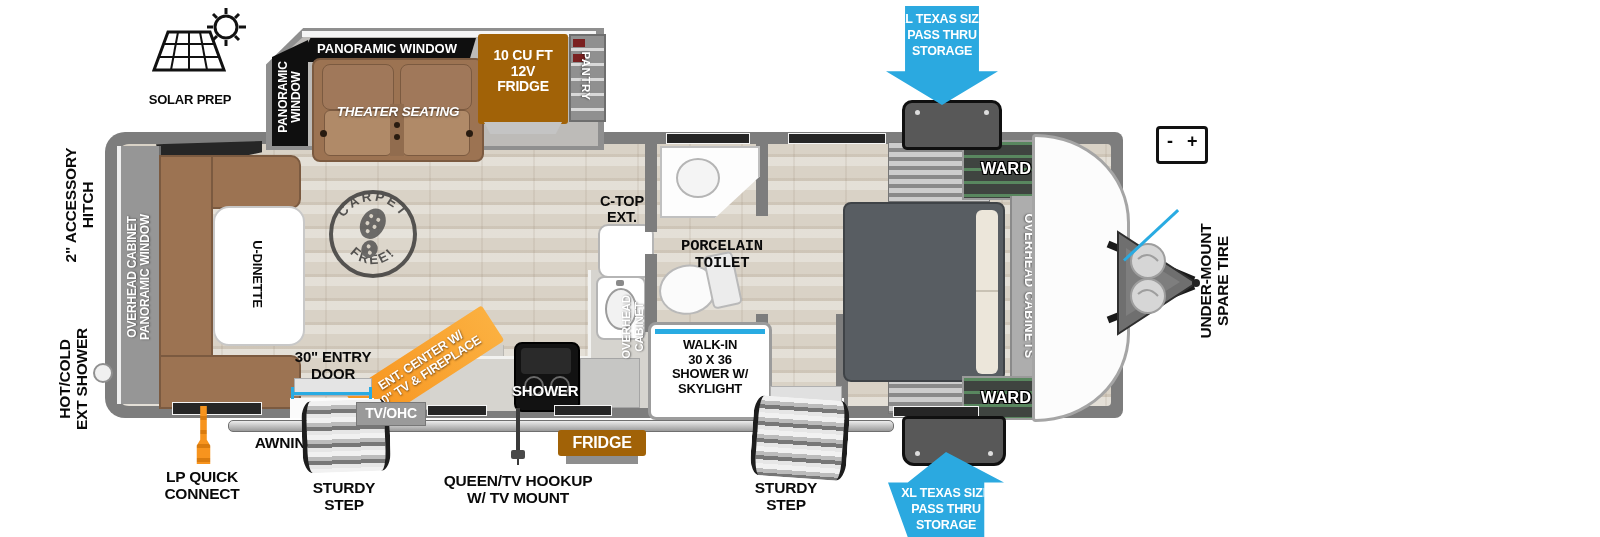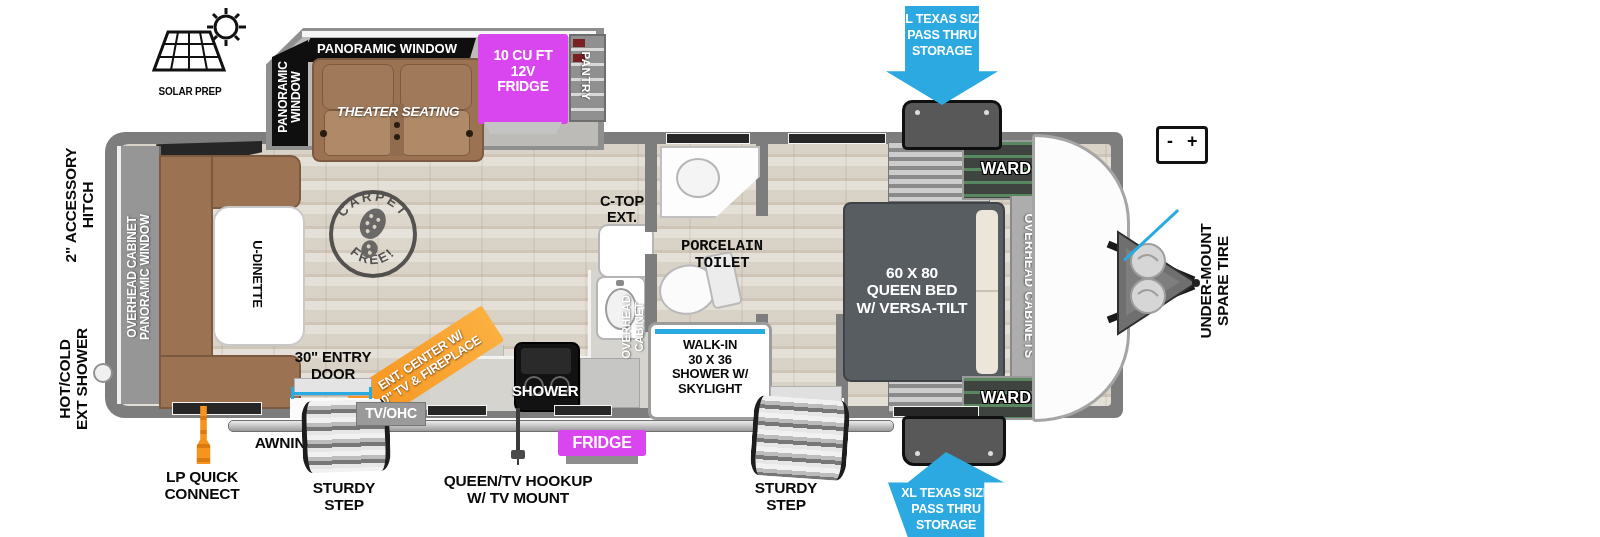--- a/index.html
+++ b/index.html
@@ -14,21 +14,21 @@
   .white{color:#fff;}
   .wood{background-color:#d9d2c6;
     background-image:
       repeating-linear-gradient(90deg, rgba(125,105,85,.10) 0 2px, rgba(0,0,0,0) 2px 52px),
       repeating-linear-gradient(0deg, rgba(255,255,255,.30) 0 9px, rgba(150,132,110,.16) 9px 12px, rgba(0,0,0,0) 12px 24px);}
   .wall{background:#7d7d7d;}
   .window{background:#262626;border:1px solid #f5f5f5;}
   .steps{background:repeating-linear-gradient(180deg,#f1f1f1 0 5px,#bcbcbc 5px 9px,#777 9px 13px,#e6e6e6 13px 17px);
          border-left:5px solid #1d1d1d;border-right:5px solid #1d1d1d;border-radius:10px/20px;}
   .mat{background:repeating-linear-gradient(180deg,#cdcdcd 0 5px,#8a8a8a 5px 9px);border:1px solid #767676;}
-  .blackbox{background:#d946ef;border-radius:3px;color:#fff;}
+  .blackbox{background:#a16207;border-radius:3px;color:#fff;}
   .storagebox{background:#585858;border:3px solid #101010;}
   .rivet{position:absolute;width:5px;height:5px;border-radius:50%;background:#ddd;}
   .arrow{background:#2BA9E0;}
   .ward{background:#3f4440;border:2px solid #9a9a9a;
     background-image:repeating-linear-gradient(180deg,rgba(110,190,120,.55) 0 3px,rgba(0,0,0,0) 3px 13px);}
   .wardlbl{position:absolute;left:0;right:0;text-align:center;font-weight:700;color:#fff;
     text-shadow:-1px -1px 0 #000,1px -1px 0 #000,-1px 1px 0 #000,1px 1px 0 #000;}
   .brown{background:#9c7352;border:2px solid #7b5a40;}
   .counter{background:#d6d4cf;}
 </style>
@@ -49,21 +49,21 @@
       <line x1="78" y1="2" x2="78" y2="8"></line>
         <line x1="78" y1="34" x2="78" y2="40"></line>
       <line x1="59" y1="21" x2="65" y2="21"></line>
         <line x1="91" y1="21" x2="98" y2="21"></line>
       <line x1="65" y1="8" x2="69" y2="12"></line>
         <line x1="87" y1="30" x2="91" y2="34"></line>
       <line x1="91" y1="8" x2="87" y2="12"></line>
         <line x1="69" y1="30" x2="65" y2="34"></line>
     </g>
   </svg>
-  <div class="lbl ctr" style="left:190px;top:92px;font-size:10px;">SOLAR PREP</div>
+  <div class="lbl ctr" style="left:190px;top:100px;font-size:13px;">SOLAR PREP</div>
 
   <div class="abs wall" style="left:105px;top:132px;width:1018px;height:286px;border-radius:20px 8px 8px 20px;"></div>
   <div class="abs wood" style="left:117px;top:144px;width:994px;height:262px;border-radius:12px 4px 4px 12px;"></div>
 
   <div class="abs" style="left:156px;top:141px;width:106px;height:32px;background:#262626;clip-path:polygon(0 10%,100% 0,100% 35%,8% 100%);"></div>
 
   <div class="abs" style="left:117px;top:146px;width:42px;height:258px;background:#969696;border-right:2px solid #6d6d6d;background-image:linear-gradient(90deg,#efefef 0 4px,rgba(0,0,0,0) 4px);"></div>
   <div class="lbl rotm90 white" style="left:139px;top:277px;font-size:12px;width:250px;text-shadow:0 1px 2px rgba(0,0,0,.5);">OVERHEAD CABINET
 PANORAMIC WINDOW</div>
 
@@ -189,23 +189,20 @@
 SKYLIGHT</div>
   </div>
 
   <div class="abs mat" style="left:888px;top:142px;width:100px;height:58px;"></div>
   <div class="abs mat" style="left:888px;top:378px;width:100px;height:34px;"></div>
 
   <div class="abs" style="left:843px;top:202px;width:158px;height:176px;background:#585d62;border:2px solid #3f4347;border-radius:8px;">
     <div class="abs" style="left:131px;top:6px;width:22px;height:164px;background:#ece6da;border-radius:6px;"></div>
     <div class="abs" style="left:131px;top:86px;width:22px;height:2px;background:#c9c2b4;"></div>
   </div>
-  <div class="lbl ctr white" style="left:912px;top:290px;font-size:15.5px;">60 X 80
-QUEEN BED
-W/ VERSA-TILT</div>
 
   <div class="abs ward" style="left:962px;top:140px;width:84px;height:56px;">
     <div class="wardlbl" style="top:17px;font-size:16.5px;">WARD</div>
   </div>
   <div class="abs ward" style="left:962px;top:376px;width:84px;height:40px;">
     <div class="wardlbl" style="top:10px;font-size:16.5px;">WARD</div>
   </div>
 
   <div class="abs" style="left:1010px;top:196px;width:38px;height:180px;background:#adadad;border-left:2px solid #8a8a8a;"></div>
   <div class="lbl rot90 white" style="left:1029px;top:286px;font-size:12.5px;width:178px;letter-spacing:.4px;text-shadow:0 1px 2px rgba(0,0,0,.5);">OVERHEAD CABINETS</div>

